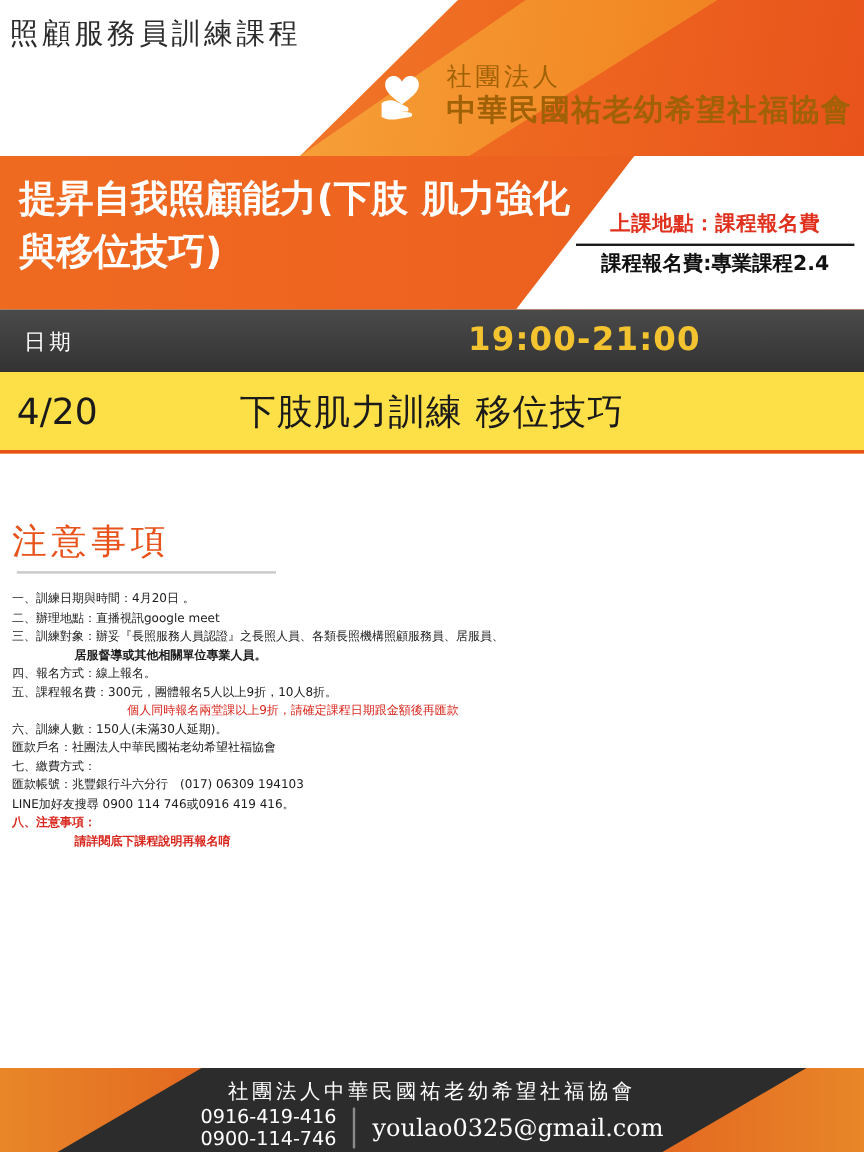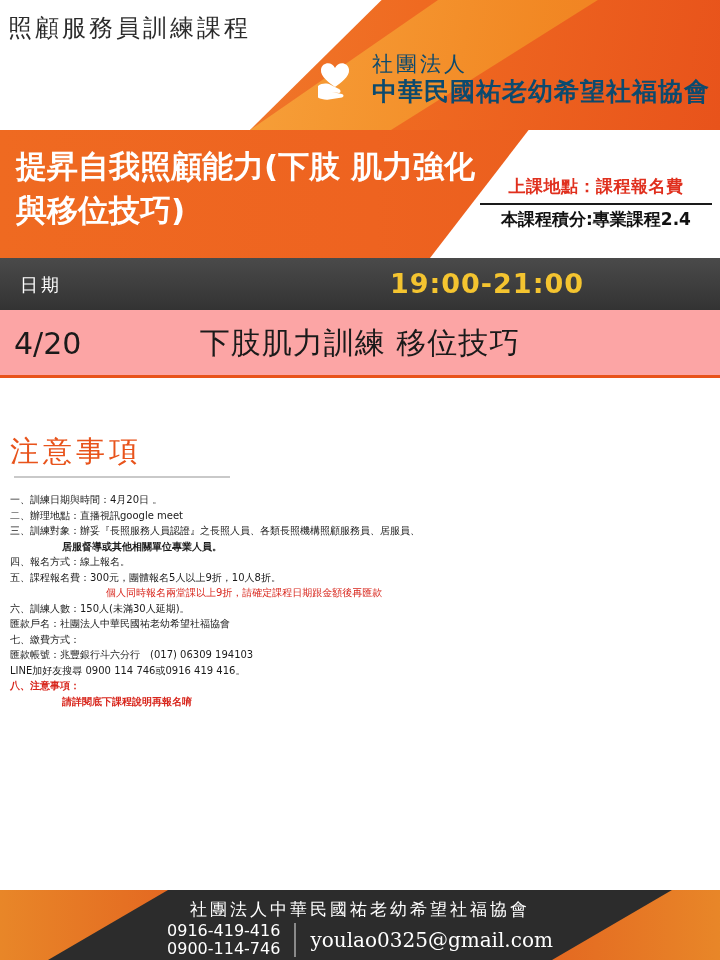--- a/index.html
+++ b/index.html
@@ -30,21 +30,21 @@
   .course-kicker {
     position: absolute; left: 8px; top: 12px;
     font-size: 24px; letter-spacing: 3px; color: #2b2b2b;
     font-family: "DejaVu Serif", "Liberation Serif", serif;
   }
   .logo-wrap {
     position: absolute; right: 10px; top: 52px;
     display: flex; align-items: center; gap: 10px;
   }
   .logo-mark { width: 54px; height: 54px; position: relative; }
-  .org-name { color: #0c4a6e; line-height: 1.18; }
+  .org-name { color: #a16207; line-height: 1.18; }
   .org-name .l1 {
     font-size: 21px; letter-spacing: 3px;
     font-family: "DejaVu Serif", "Liberation Serif", serif;
   }
   .org-name .l2 {
     font-size: 25px; letter-spacing: 1px; font-weight: bold;
     font-family: "DejaVu Serif", "Liberation Serif", serif;
   }
 
   
@@ -84,21 +84,21 @@
     color: #ffffff; font-size: 18px; letter-spacing: 3px;
   }
   .date-head .time {
     position: absolute; left: 0; top: 10px; width: 584px; text-align: right;
     color: #f4c430; font-size: 27px; font-weight: bold; letter-spacing: 1px;
   }
 
   
   .session-row {
     position: absolute; left: 0; top: 310px; width: 720px; height: 68px;
-    background: #fca5a5; border-bottom: 3px solid #e8531b;
+    background: #fde047; border-bottom: 3px solid #e8531b;
   }
   .session-row .date {
     position: absolute; left: 14px; top: 16px;
     font-size: 30px; color: #1a1a1a;
   }
   .session-row .topic {
     position: absolute; left: 0; top: 13px; width: 720px; text-align: center;
     font-size: 30px; color: #1a1a1a; letter-spacing: 1px;
   }
 
@@ -178,21 +178,21 @@
     </div>
   </div>
 
   <div class="title-band">
     <div class="wedge"></div>
     <div class="course-title">提昇自我照顧能力(下肢
    肌力強化與移位技巧)</div>
     <div class="info-box">
       <div class="info-line1">上課地點：課程報名費</div>
       <div class="info-sep"></div>
-      <div class="info-line2">本課程積分:專業課程2.4</div>
+      <div class="info-line2">課程報名費:專業課程2.4</div>
     </div>
   </div>
 
   <div class="date-head">
     <div class="label">日期</div>
     <div class="time">19:00-21:00</div>
   </div>
 
   <div class="session-row">
     <div class="date">4/20</div>

